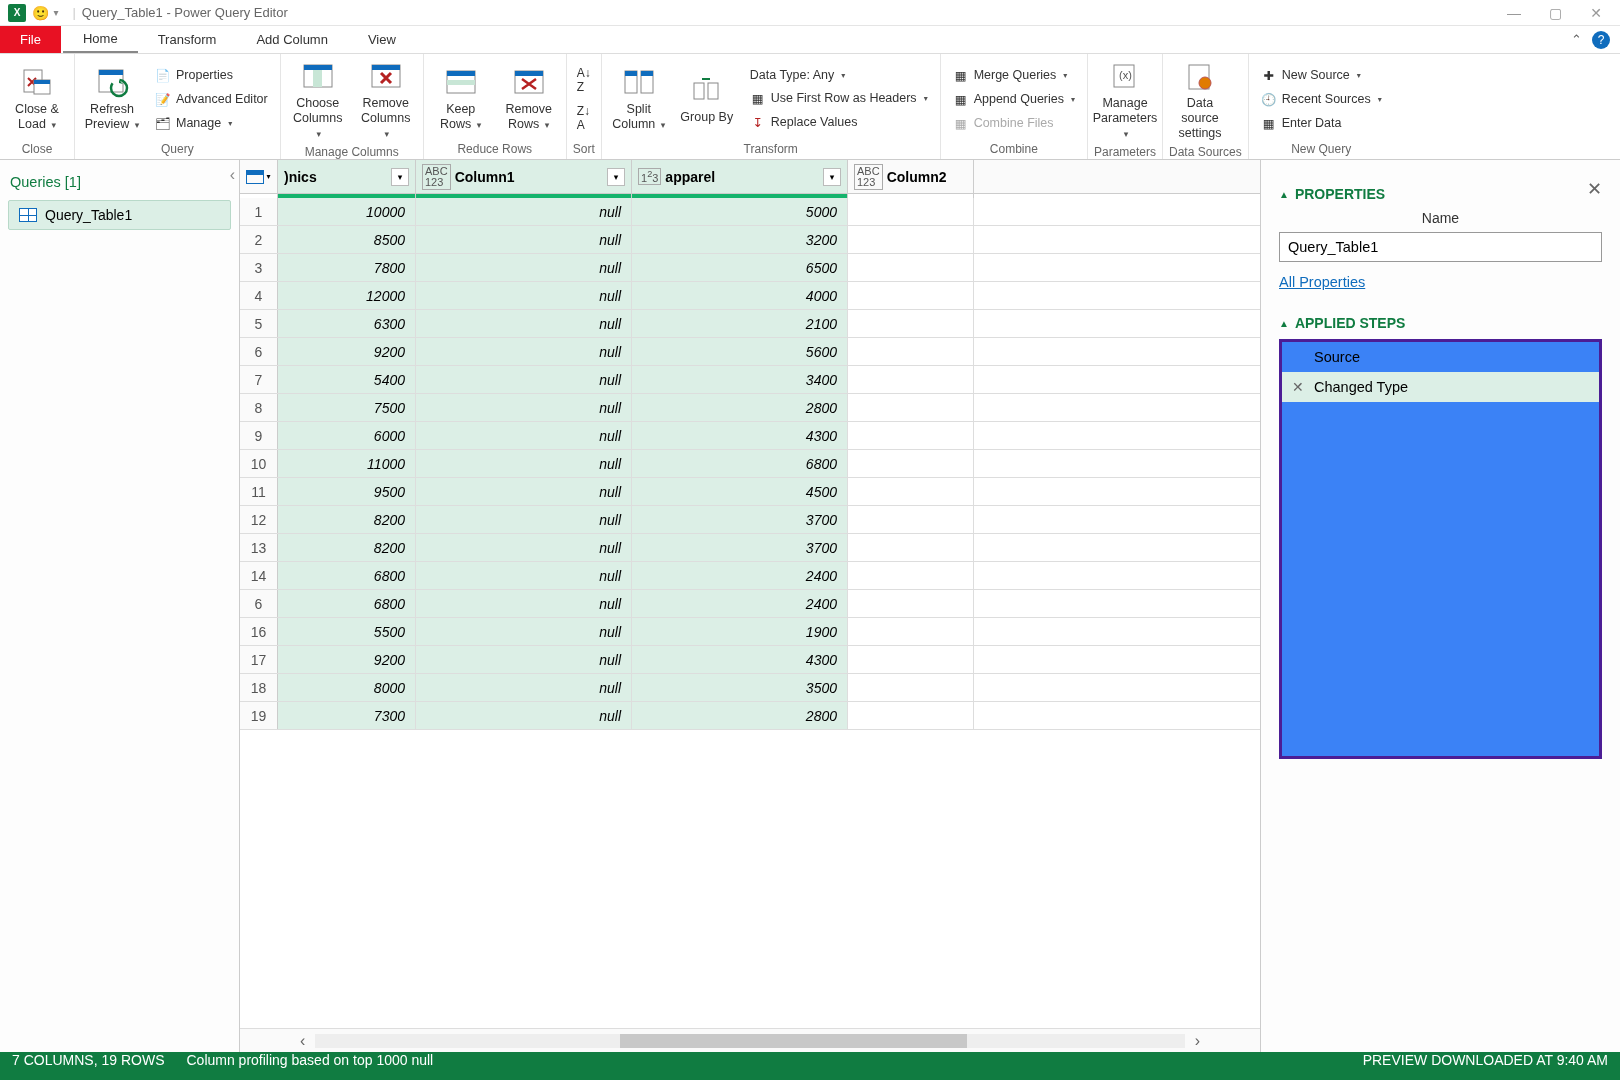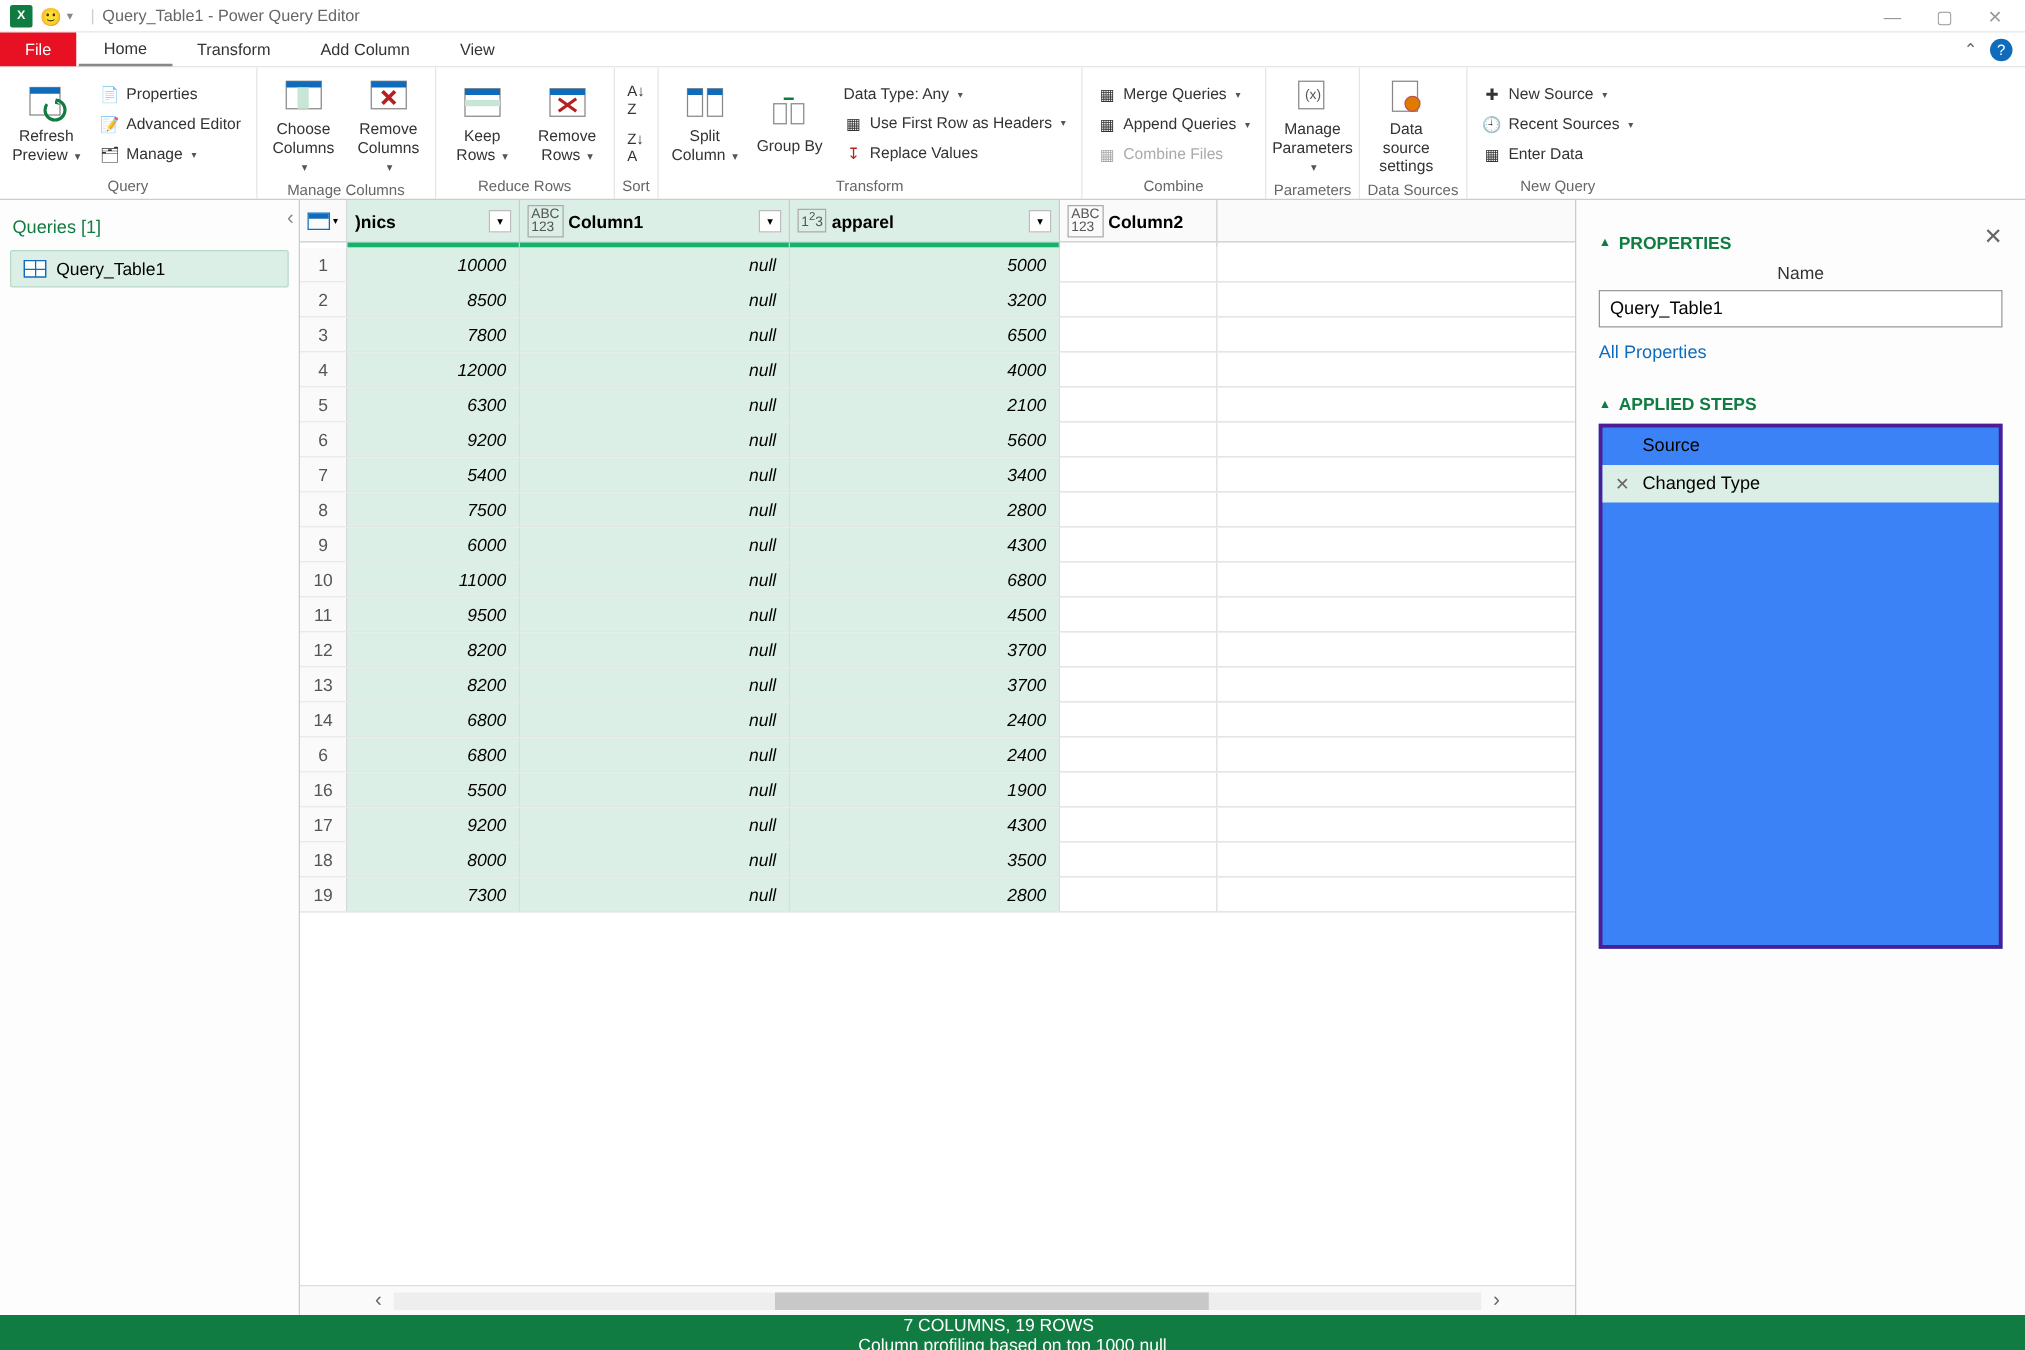--- a/index.html
+++ b/index.html
@@ -81,28 +81,28 @@
 .hscroll .arrow { font-size: 16px; color: #666; cursor: pointer; }
 
 
 .settings-pane { width: 360px; background: #fdfdfd; border-left: 1px solid #ccc; padding: 12px 18px; position: relative; }
 .settings-pane .close-x { position: absolute; right: 18px; top: 18px; font-size: 18px; color: #666; cursor: pointer; }
 .settings-h { font-size: 26px; color: #555; font-weight: 300; margin-bottom: 18px; }
 .section-h { display: flex; align-items: center; gap: 6px; color: #107c41; font-weight: bold; font-size: 14px; margin: 14px 0 8px; }
 .tri { font-size: 10px; }
 .prop-label { font-size: 14px; color: #333; margin: 6px 0; text-align: center; }
 .name-input { width: 100%; border: 1px solid #999; padding: 6px 8px; font-size: 14.5px; background: #fff; }
-.all-link { color: #0f6cbd; font-size: 14.5px; margin-top: 12px; display: inline-block; cursor: pointer; }
+.all-link { color: #0f6cbd; font-size: 14.5px; margin-top: 12px; display: inline-block; cursor: pointer; text-decoration: underline; }
 .steps-box { border: 3px solid #4c1d95; background: #3b82f6; min-height: 420px; margin-top: 6px; }
 .step { padding: 7px 12px 7px 32px; font-size: 14.5px; cursor: pointer; position: relative; }
 .step.active { background: #dcefe6; }
 .step .x-del { position: absolute; left: 10px; top: 7px; color: #666; font-size: 14px; }
 
 
-.statusbar { height: 28px; background: #107c41; color: #fff; display: flex; align-items: center; padding: 0 12px; font-size: 14px; flex-direction: column; }
+.statusbar { height: 28px; background: #107c41; color: #fff; display: flex; padding: 0 12px; font-size: 14px; }
 .statusbar .left-txt { margin-right: 22px; }
 .statusbar .right-txt { margin-left: auto; }
 
 
 svg { display: block; }
 </style>
 </head>
 <body>
 
 <div class="titlebar">
@@ -124,20 +124,36 @@
   <div class="ribbon-tab">Transform</div>
   <div class="ribbon-tab">Add Column</div>
   <div class="ribbon-tab">View</div>
   <div class="ribbon-top-right">
     <span class="collapse-chev">⌃</span>
     <span class="help-q">?</span>
   </div>
 </div>
 
 <div class="ribbon">
+  <div class="group">
+    <div class="group-inner">
+      <div class="big-btn">
+        <div class="ico">
+            <svg width="34" height="30">
+              <rect x="4" y="2" width="18" height="22" fill="#fff" stroke="#888"></rect>
+              <path d="M8 10 l8 8 M8 18 l8 -8" stroke="#b52121" stroke-width="2"></path>
+              <rect x="14" y="12" width="16" height="14" fill="#fff" stroke="#888"></rect>
+              <rect x="14" y="12" width="16" height="4" fill="#0f6cbd"></rect>
+            </svg>
+          </div>
+        <span class="lbl"><span>Close &amp; Load</span> <span class="caret">▾</span></span>
+      </div>
+    </div>
+    <div class="group-label">Close</div>
+  </div>
 
   <div class="group">
     <div class="group-inner">
       <div class="big-btn">
         <div class="ico">
             <svg width="34" height="30">
               <rect x="4" y="2" width="24" height="22" fill="#fff" stroke="#888"></rect>
               <rect x="4" y="2" width="24" height="5" fill="#0f6cbd"></rect>
               <circle cx="24" cy="20" r="8" fill="none" stroke="#107c41" stroke-width="2.5" stroke-dasharray="30 8"></circle>
               <path d="M24 12 l4 4 l-4 -1 z" fill="#107c41"></path>

